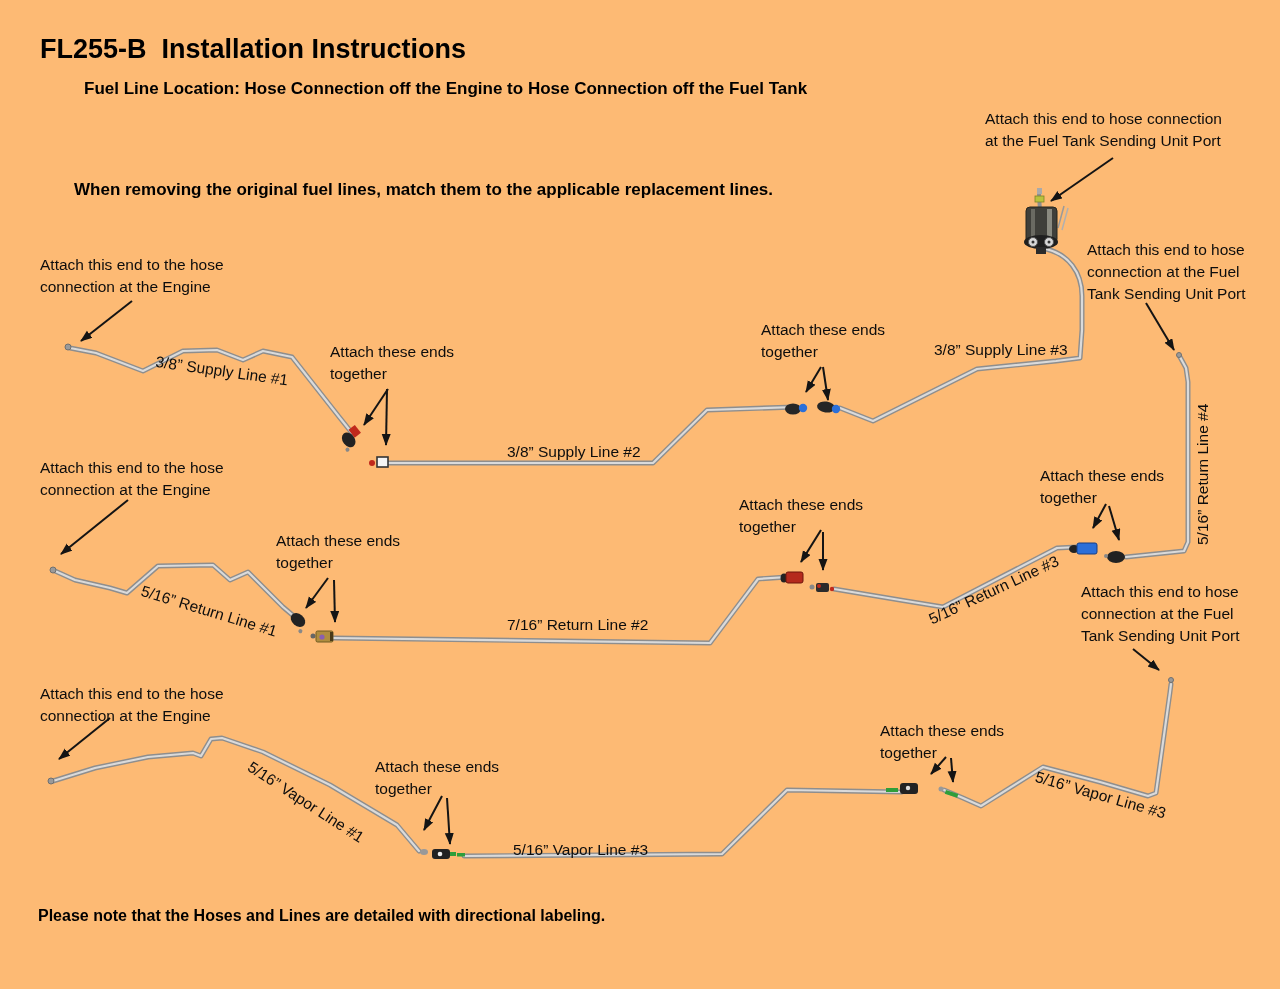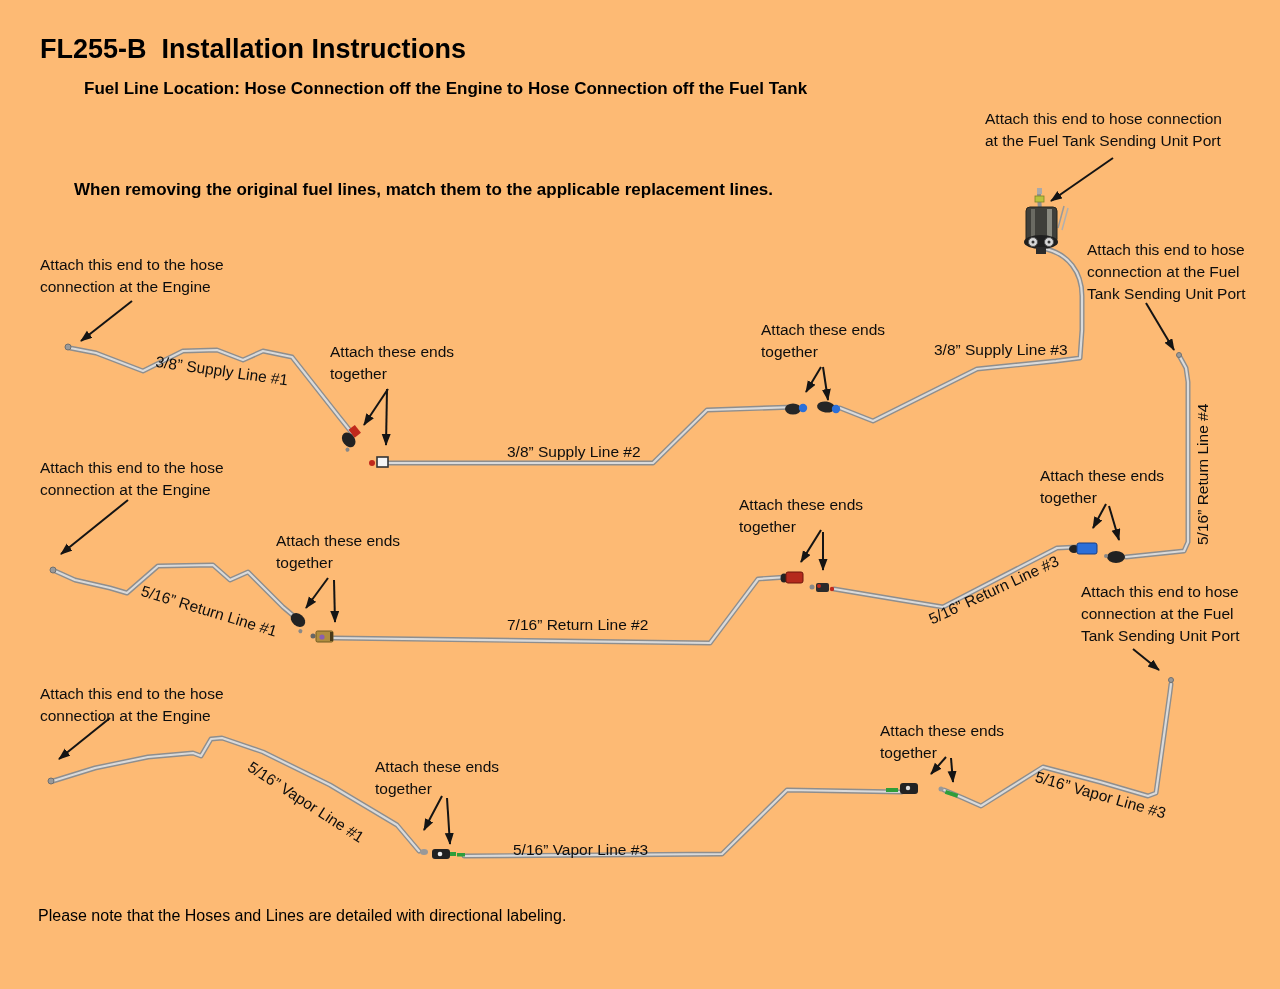--- a/index.html
+++ b/index.html
@@ -3,21 +3,21 @@
 <meta charset="utf-8">
 <style>
   html,body { margin:0; padding:0; background:#ffffff; }
   .page {
     position:relative; width:1280px; height:989px; background:#fdba74;
     font-family:"Liberation Sans", sans-serif; color:#111; overflow:hidden;
   }
   .abs { position:absolute; }
   .title { font-size:27px; font-weight:bold; color:#000; white-space:pre-wrap; letter-spacing:0; }
   .subhead { font-size:17px; font-weight:bold; color:#000; white-space:pre-wrap; }
-  .footer-line { font-size:16px; font-weight:normal; color:#000; white-space:pre-wrap; }
+  .footer-line { font-size:16px; font-weight:bold; color:#000; white-space:pre-wrap; }
   .ann { font-size:15.5px; line-height:22px; white-space:pre-line; color:#0d0d0d; }
   .center { }
   .lbl { font-size:15.5px; color:#0d0d0d; white-space:nowrap; transform-origin:0 0; }
   svg.diagram { position:absolute; left:0; top:0; }
   .tube-edge { fill:none; stroke:#8e8e8e; stroke-width:5; stroke-linecap:round; stroke-linejoin:round; }
   .tube-core { fill:none; stroke:#dadada; stroke-width:2.2; stroke-linecap:round; stroke-linejoin:round; }
   .arrow { stroke:#141414; stroke-width:2; fill:none; }
 </style>
 </head>
 <body>

